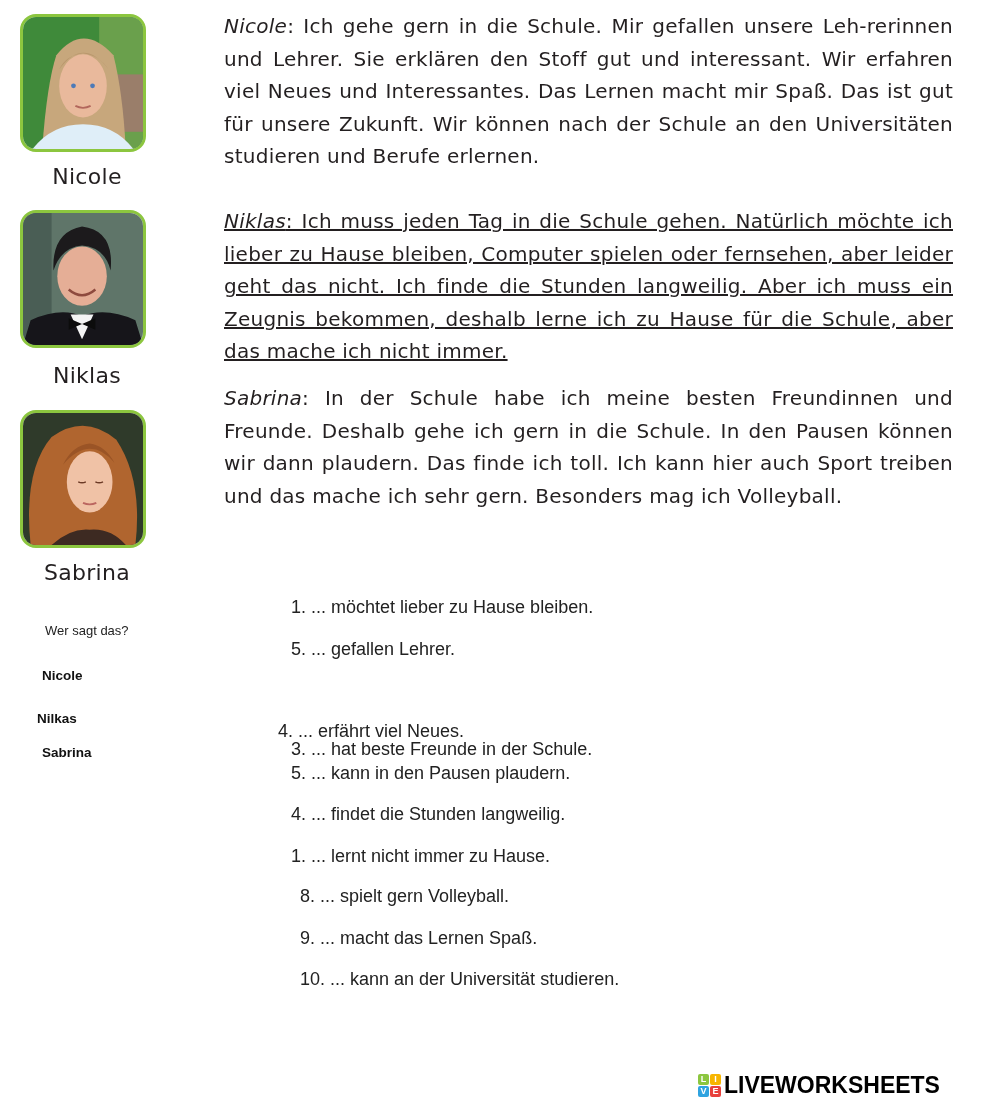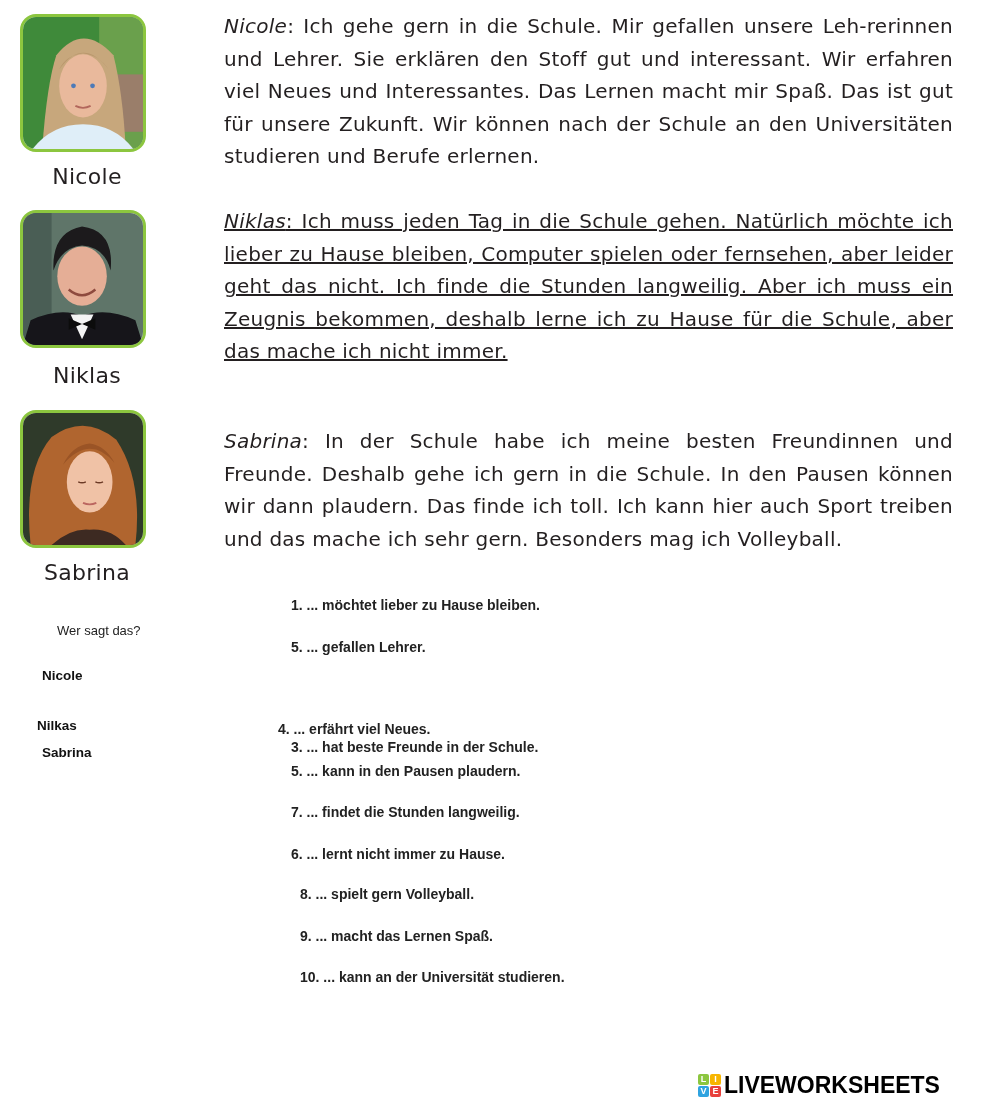--- a/index.html
+++ b/index.html
@@ -10,27 +10,27 @@
            border: 3px solid #8cc63f; border-radius: 16px; overflow: hidden; box-sizing: border-box; }
   .photo svg { display: block; width: 100%; height: 100%; }
   .caption { position: absolute; left: 20px; width: 134px; text-align: center;
              font-size: 22px; color: #231f20; letter-spacing: 0.3px; }
 
   .para { position: absolute; left: 224px; width: 729px; font-size: 20px;
           line-height: 32.6px; text-align: justify; text-align-last: left;
           color: #231f20; letter-spacing: 0.25px; hyphens: manual; }
   .para .speaker { font-style: italic; }
 
-  .question { position: absolute; left: 57px; top: 623px; font-family: "Liberation Sans", sans-serif;
+  .question { position: absolute; left: 45px; top: 623px; font-family: "Liberation Sans", sans-serif;
               font-size: 13px; color: #222; }
   .answer-name { position: absolute; font-family: "Liberation Sans", sans-serif; font-weight: bold;
                  font-size: 13.5px; color: #111; }
 
-  .item { position: absolute; font-family: "Liberation Sans", sans-serif; font-size: 14px; color: #222;
-          white-space: nowrap; font-weight: bold; }
+  .item { position: absolute; font-family: "Liberation Sans", sans-serif; font-size: 18px; color: #222;
+          white-space: nowrap; }
 
   .logo { position: absolute; left: 698px; top: 1070px; display: flex; align-items: center; gap: 3px; }
   .logo-grid { display: grid; grid-template-columns: 11px 11px; grid-template-rows: 11px 11px; gap: 1px; }
   .logo-grid span { display: flex; align-items: center; justify-content: center; font-family: "Liberation Sans", sans-serif;
                     font-weight: bold; font-size: 9px; color: #fff; border-radius: 2px; }
   .logo-text { font-family: "Liberation Sans", sans-serif; font-weight: bold; font-size: 23px;
                color: #000000; letter-spacing: 0px; line-height: 30px; }
 </style>
 </head>
 <body>
@@ -79,36 +79,36 @@
 <div class="caption" style="top:560px;">Sabrina</div>
 
 <div class="para" style="top:10px;">
   <span class="speaker">Nicole</span><span>: Ich gehe gern in die Schule. Mir gefallen unsere Leh-rerinnen und Lehrer. Sie erklären den Stoff gut und interessant. Wir erfahren viel Neues und Interessantes. Das Lernen macht mir Spaß. Das ist gut für unsere Zukunft. Wir können nach der Schule an den Universitäten studieren und Berufe erlernen.</span>
 </div>
 
 <div class="para" style="top:205px;text-decoration:underline;">
   <span class="speaker">Niklas</span><span>: Ich muss jeden Tag in die Schule gehen. Natürlich möchte ich lieber zu Hause bleiben, Computer spielen oder fernsehen, aber leider geht das nicht. Ich finde die Stunden langweilig. Aber ich muss ein Zeugnis bekommen, deshalb lerne ich zu Hause für die Schule, aber das mache ich nicht immer.</span>
 </div>
 
-<div class="para" style="top:425px;">
+<div class="para" style="top:382px;">
   <span class="speaker">Sabrina</span><span>: In der Schule habe ich meine besten Freundinnen und Freunde. Deshalb gehe ich gern in die Schule. In den Pausen können wir dann plaudern. Das finde ich toll. Ich kann hier auch Sport treiben und das mache ich sehr gern. Besonders mag ich Volleyball.</span>
 </div>
 
 <div class="question">Wer sagt das?</div>
 <div class="answer-name" style="left:42px; top:668px;">Nicole</div>
-<div class="answer-name" style="left:37px; top:711px;margin-top:7px;">Nilkas</div>
+<div class="answer-name" style="left:37px; top:711px;">Nilkas</div>
 <div class="answer-name" style="left:42px; top:745px;">Sabrina</div>
 
 <div class="item" style="left:291px; top:597px;">1. ... möchtet lieber zu Hause bleiben.</div>
 <div class="item" style="left:291px; top:639px;">5. ... gefallen Lehrer.</div>
 <div class="item" style="left:291px; top:696px;margin-top:43px;">3. ... hat beste Freunde in der Schule.</div>
 <div class="item" style="left:278px; top:721px;">4. ... erfährt viel Neues.</div>
 <div class="item" style="left:291px; top:763px;">5. ... kann in den Pausen plaudern.</div>
-<div class="item" style="left:291px; top:804px;">7. ... findet die Stunden langweilig.</div>
-<div class="item" style="left:291px; top:846px;">6. ... lernt nicht immer zu Hause.</div>
+<div class="item" style="left:291px; top:804px;">4. ... findet die Stunden langweilig.</div>
+<div class="item" style="left:291px; top:846px;">1. ... lernt nicht immer zu Hause.</div>
 <div class="item" style="left:300px; top:886px;">8. ... spielt gern Volleyball.</div>
 <div class="item" style="left:300px; top:928px;">9. ... macht das Lernen Spaß.</div>
 <div class="item" style="left:300px; top:969px;">10. ... kann an der Universität studieren.</div>
 
 <div class="logo">
   <div class="logo-grid">
     <span style="background:#8cc63f;">L</span>
     <span style="background:#f7b500;">I</span>
     <span style="background:#2fa3e0;">V</span>
     <span style="background:#e8413c;">E</span>

